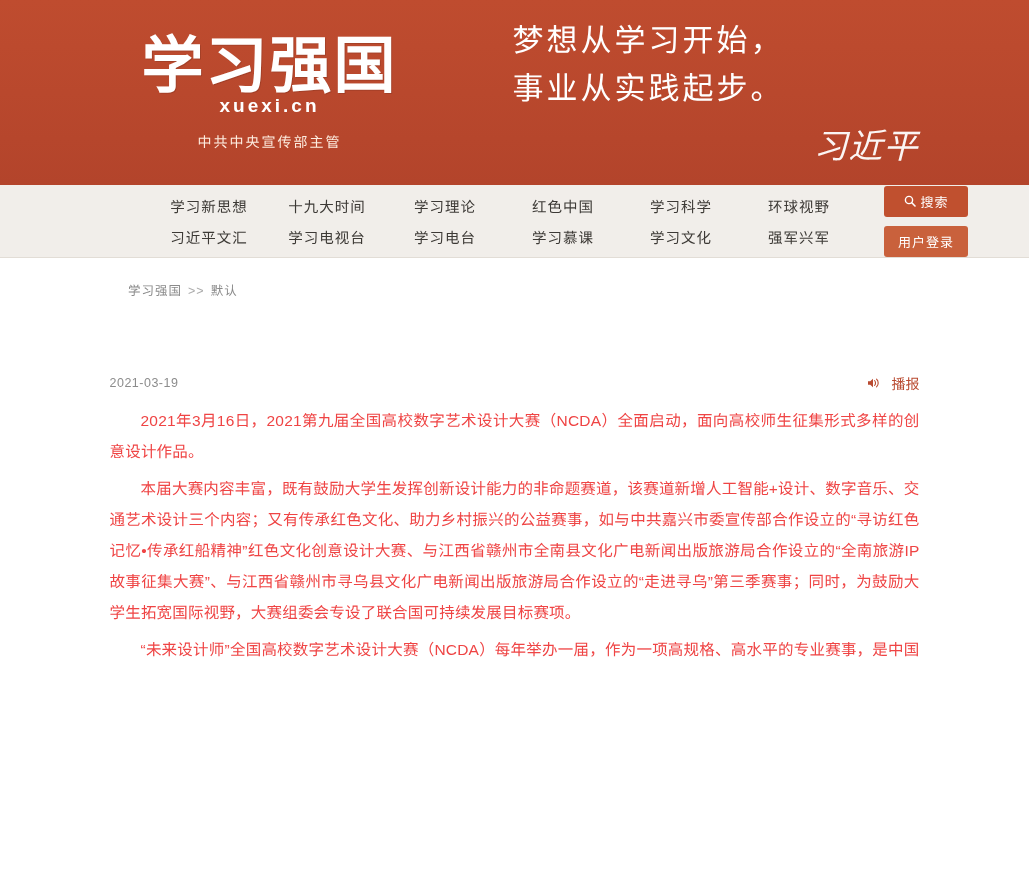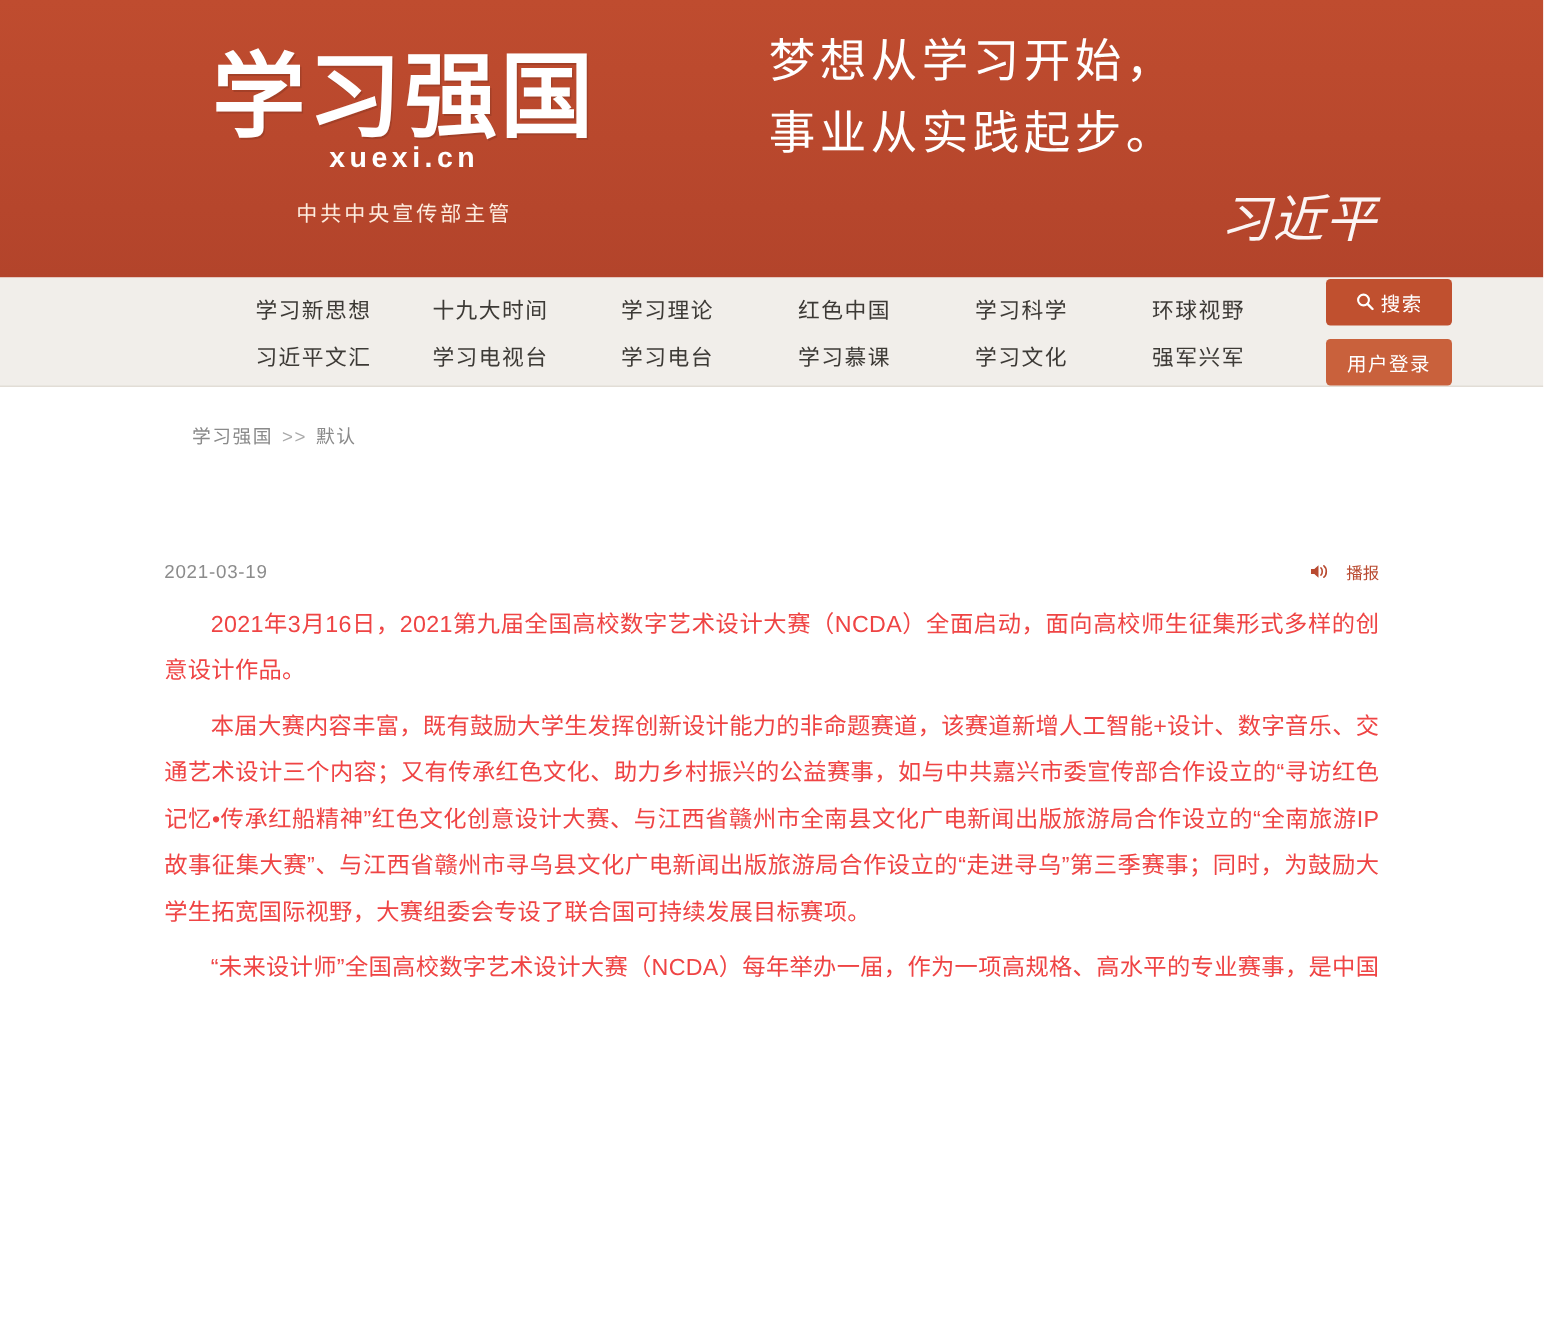--- a/index.html
+++ b/index.html
@@ -179,21 +179,21 @@
   }
   .meta-date { letter-spacing: 0.5px; }
   .meta-source { margin-left: 26px; letter-spacing: 0.5px; }
   .meta-spacer { flex: 1; }
   .meta-audio {
     color: #b94a30;
     display: flex;
     align-items: center;
     gap: 12px;
     cursor: pointer;
-    font-size: 11px;
+    font-size: 14px;
   }
   .speaker-ico { display:block; }
 
   .body-text p {
     font-size: 15.5px;
     line-height: 2.0;
     color: #ef4444;
     text-indent: 2em;
     margin: 6px 0 0 0;
     text-align: justify;

